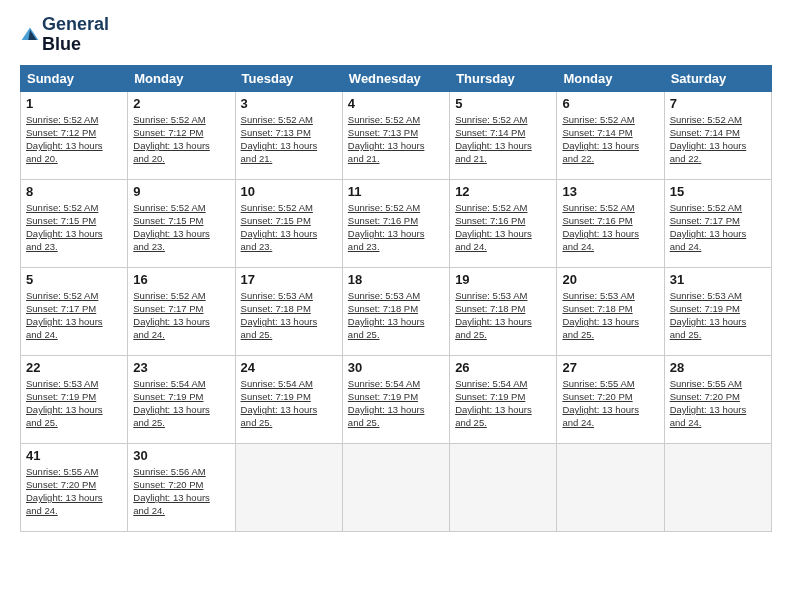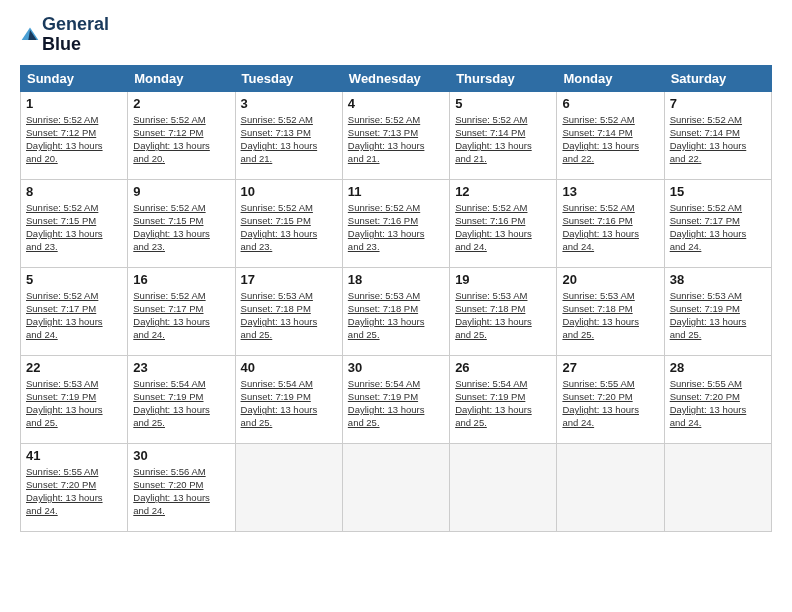--- a/index.html
+++ b/index.html
@@ -203,35 +203,35 @@
           </td>
           <td>
             <span class="day-num">19</span>
             <div class="day-info">Sunrise: 5:53 AM<br>Sunset: 7:18 PM<br>Daylight: 13 hours<br>and 25.</div>
           </td>
           <td>
             <span class="day-num">20</span>
             <div class="day-info">Sunrise: 5:53 AM<br>Sunset: 7:18 PM<br>Daylight: 13 hours<br>and 25.</div>
           </td>
           <td>
-            <span class="day-num">38</span>
+            <span class="day-num">31</span>
             <div class="day-info">Sunrise: 5:53 AM<br>Sunset: 7:19 PM<br>Daylight: 13 hours<br>and 25.</div>
           </td>
         </tr>
         <tr>
           <td>
             <span class="day-num">22</span>
             <div class="day-info">Sunrise: 5:53 AM<br>Sunset: 7:19 PM<br>Daylight: 13 hours<br>and 25.</div>
           </td>
           <td>
             <span class="day-num">23</span>
             <div class="day-info">Sunrise: 5:54 AM<br>Sunset: 7:19 PM<br>Daylight: 13 hours<br>and 25.</div>
           </td>
           <td>
-            <span class="day-num">40</span>
+            <span class="day-num">24</span>
             <div class="day-info">Sunrise: 5:54 AM<br>Sunset: 7:19 PM<br>Daylight: 13 hours<br>and 25.</div>
           </td>
           <td>
             <span class="day-num">30</span>
             <div class="day-info">Sunrise: 5:54 AM<br>Sunset: 7:19 PM<br>Daylight: 13 hours<br>and 25.</div>
           </td>
           <td>
             <span class="day-num">26</span>
             <div class="day-info">Sunrise: 5:54 AM<br>Sunset: 7:19 PM<br>Daylight: 13 hours<br>and 25.</div>
           </td>

